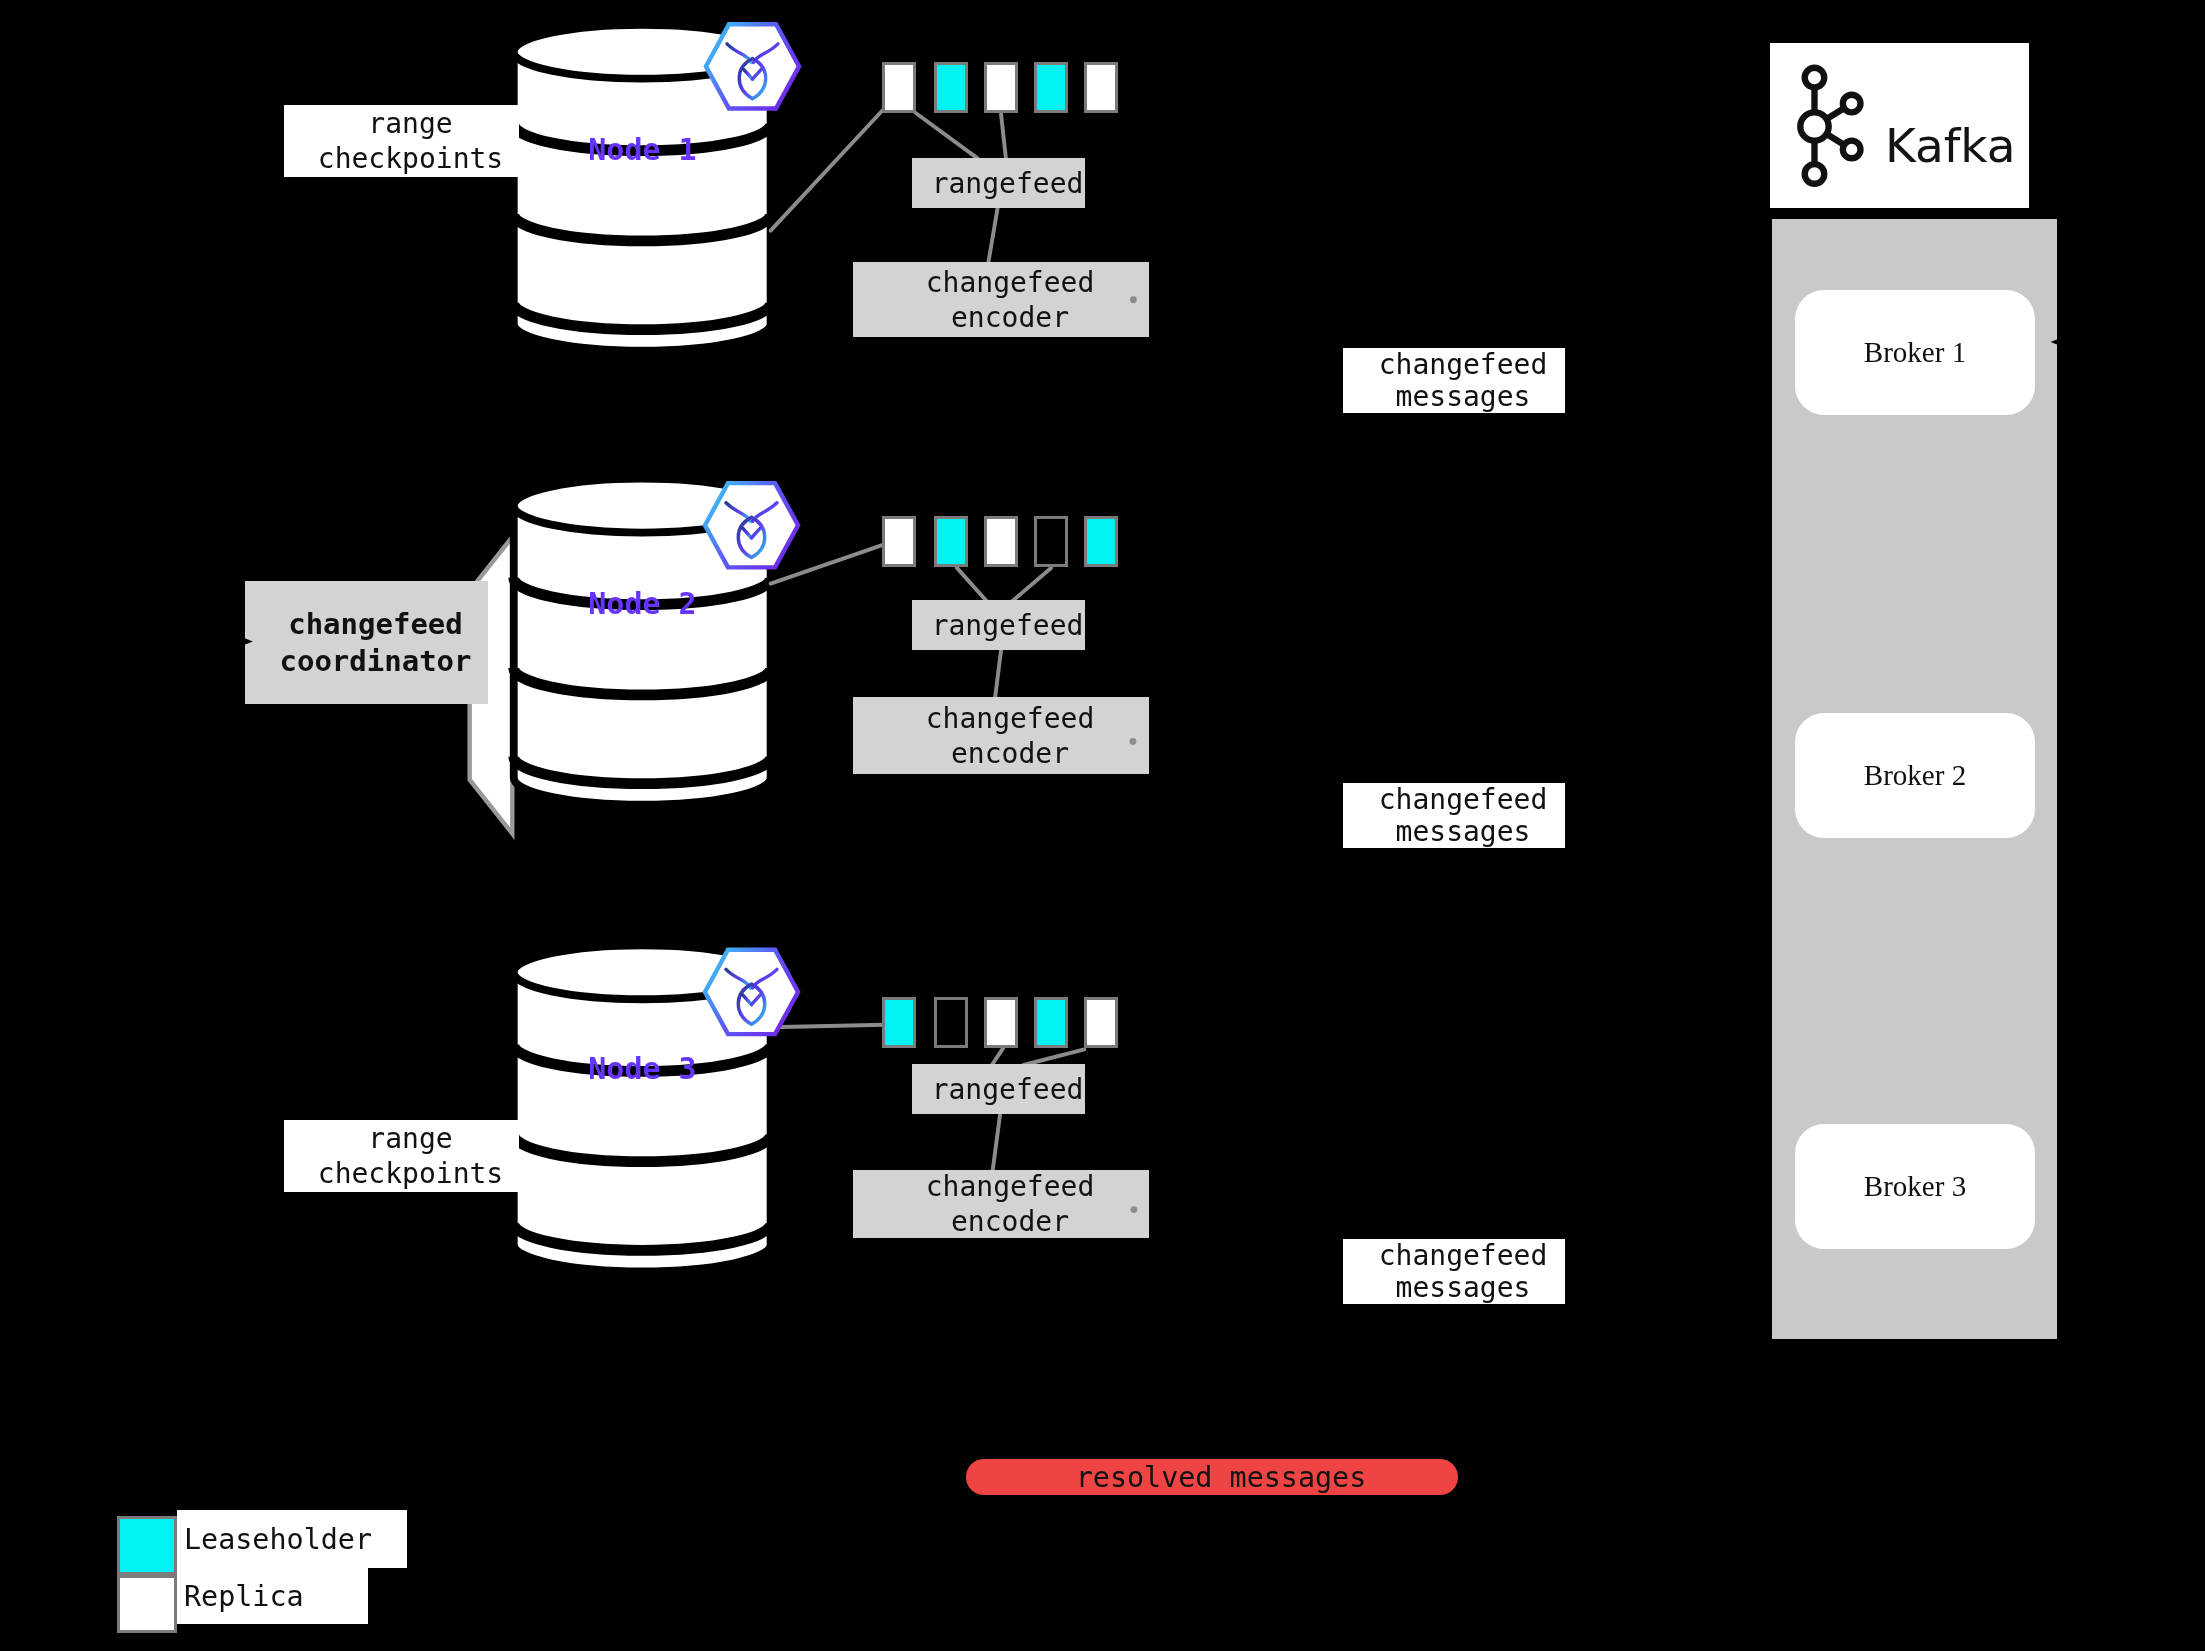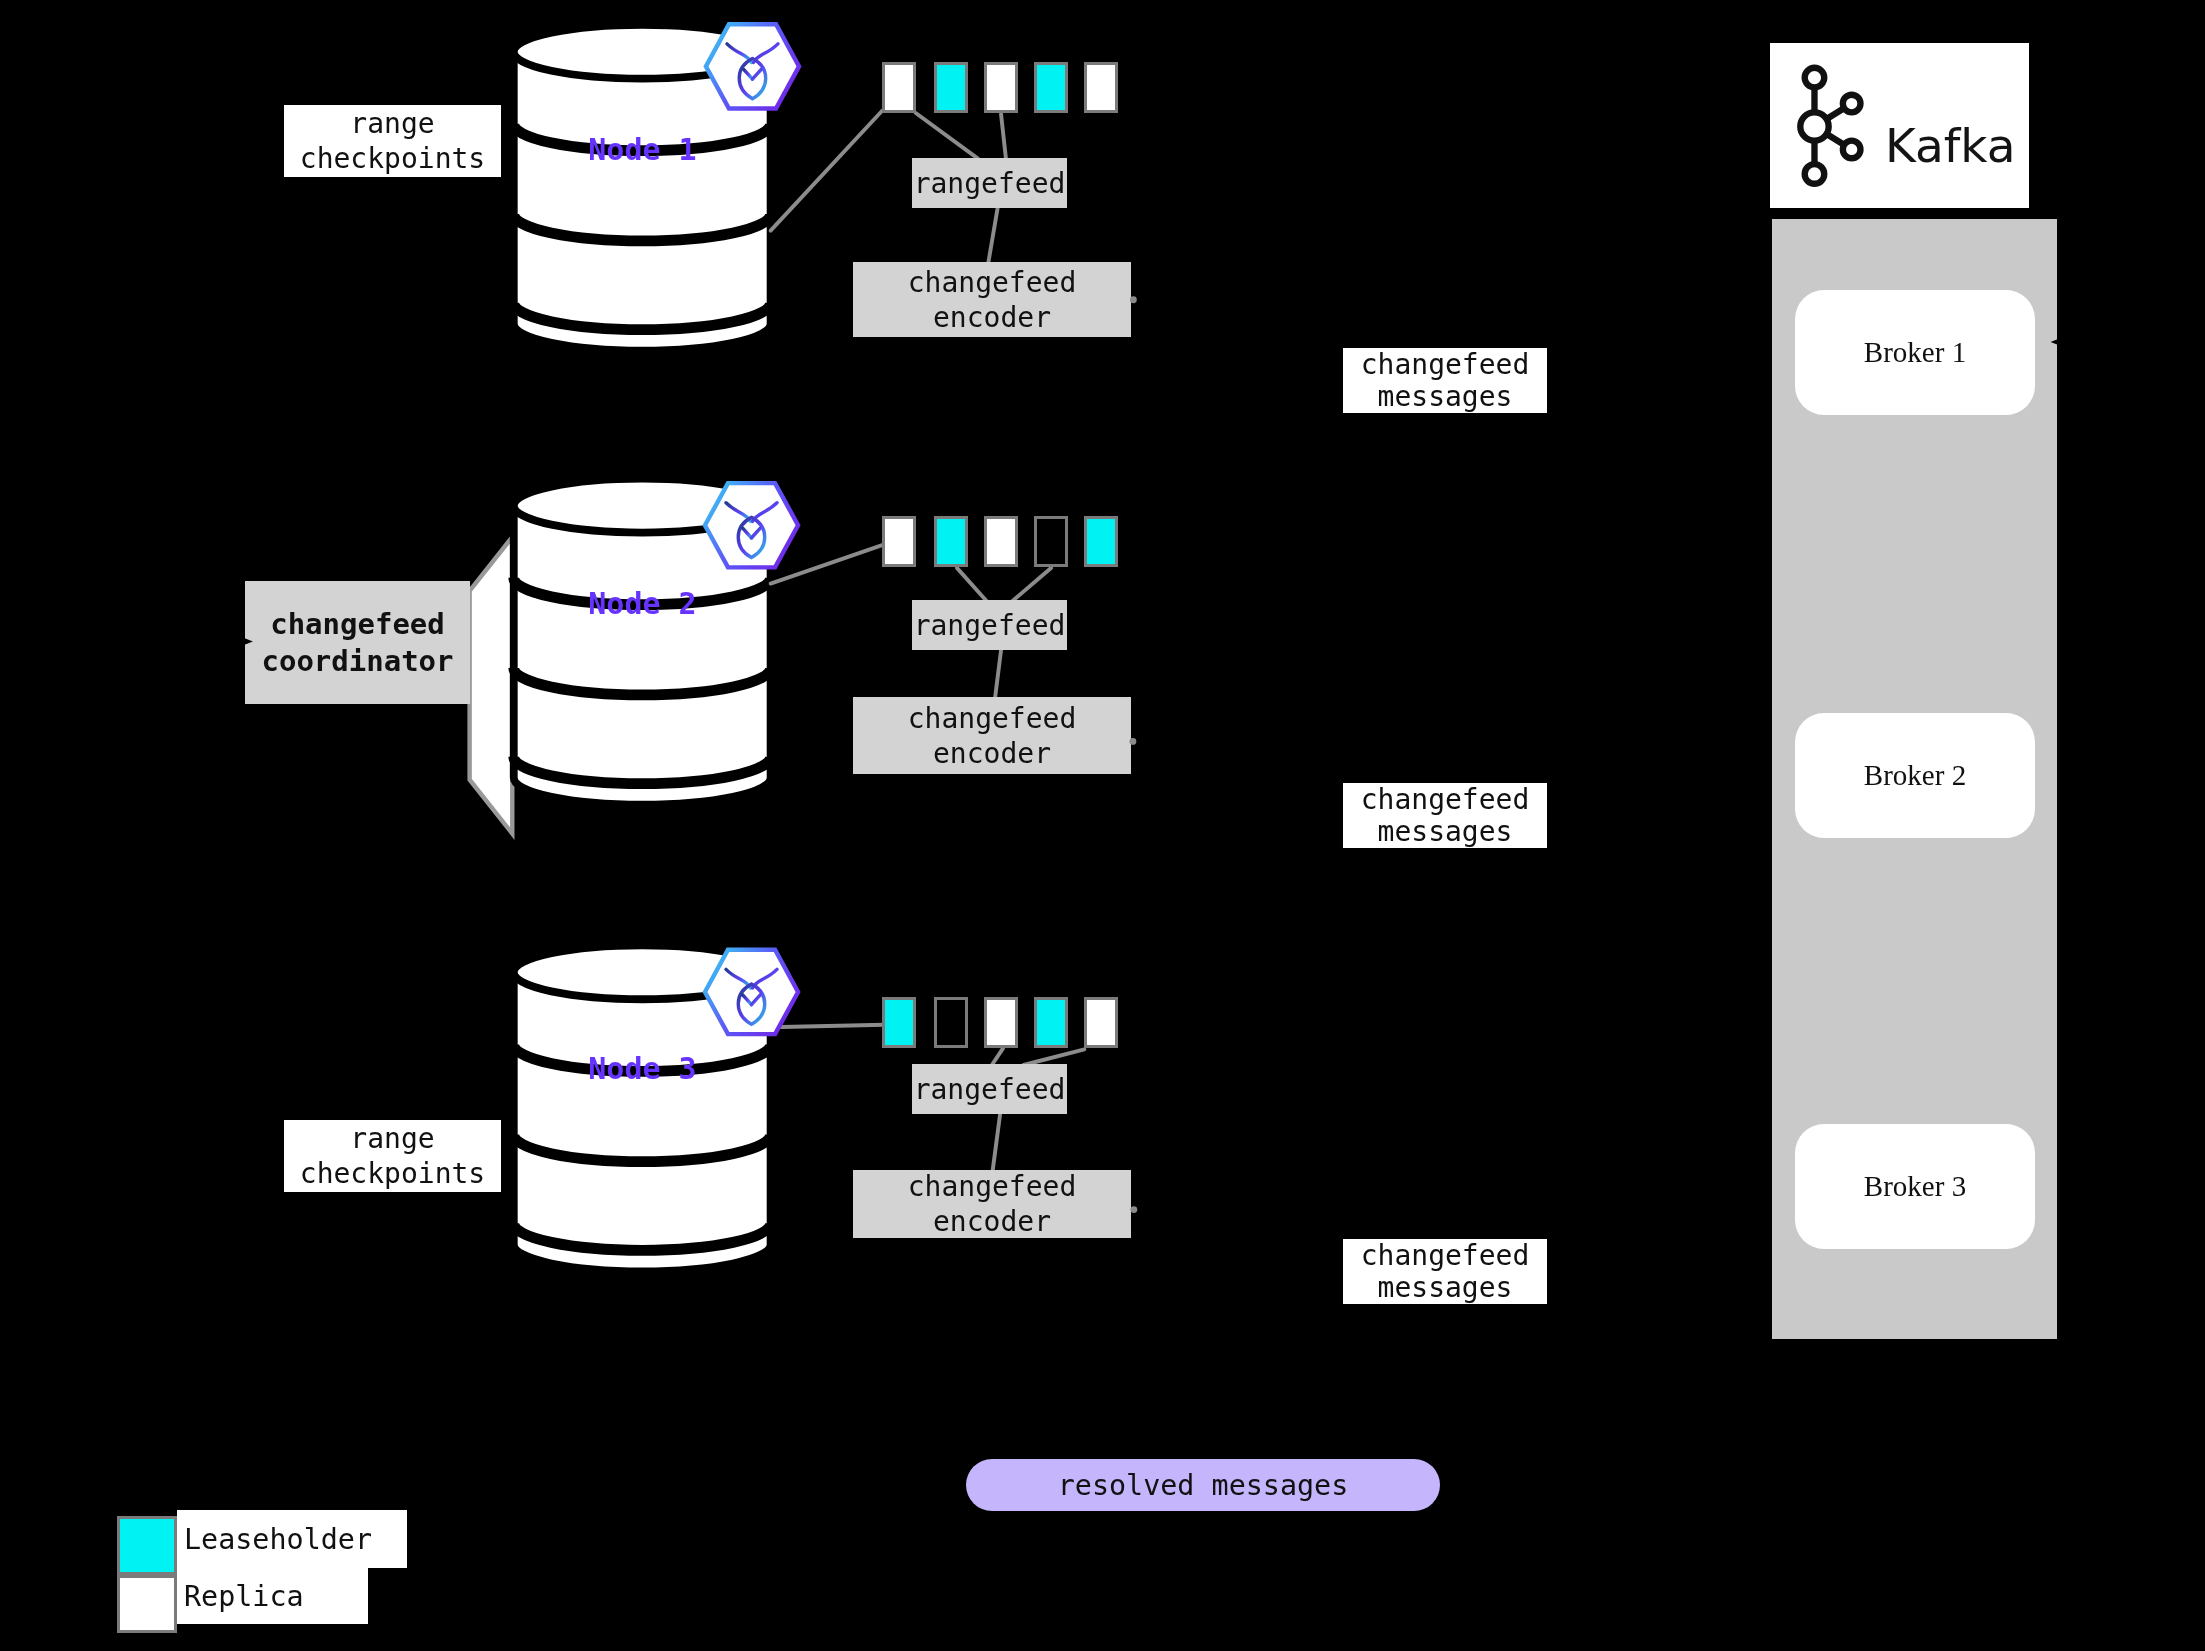--- a/index.html
+++ b/index.html
@@ -1,42 +1,42 @@
 <!DOCTYPE html>
 <html style="font-size:7.8px"><head>
 <meta charset="utf-8">
 <style>
   html,body{margin:0;padding:0;background:#000;}
   .stage{position:relative;width:2205px;height:1652px;background:#000;overflow:hidden;
          font-family:"DejaVu Sans Mono","Liberation Mono",monospace;color:#111;}
   .abs{position:absolute;}
   .lbl{position:absolute;display:flex;align-items:center;justify-content:center;
-       text-align:center;color:#111;}
+       text-align:center;color:#111;padding-left:18px;}
   .whitebox{background:#ffffff;}
   .graybox{background:#D3D3D3;}
   .svg-layer{position:absolute;left:0;top:0;pointer-events:none;}
   .z1{z-index:1}.z2{z-index:2}.z3{z-index:3}.z4{z-index:4}
   .blk{position:absolute;width:34px;height:51px;border:3.9px solid #7b7b7b;box-sizing:border-box;}
   .leaseholder{background:#00F2F2;}
   .replica{background:#FFFFFF;}
   .empty{background:#000000;}
   .node-name{position:absolute;width:157px;height:35px;line-height:35px;text-align:center;
              font-weight:bold;font-size:30px;color:#6633FF;}
   .rangefeed{left:912px;width:155px;height:50px;font-size:28px;}
   .encoder{left:853px;width:278px;font-size:28px;line-height:35px;}
   .cfmsg{left:1343px;width:204px;height:65px;font-size:28px;line-height:32px;background:#fff;}
   .rc{left:284px;width:217px;height:72px;font-size:28px;line-height:35px;background:#fff;}
   .broker{position:absolute;left:1795px;width:240px;height:125px;border-radius:29px;background:#fff;
           display:flex;align-items:center;justify-content:center;font-size:29px;font-family:Liberation Serif, serif;}
   .legend-label{position:absolute;background:#fff;display:flex;align-items:center;
                 padding-left:7px;font-size:28.4px;box-sizing:border-box;}
   .kafka-word{position:absolute;left:115px;top:75px;font-family:"DejaVu Sans","Liberation Sans",sans-serif;
               font-weight:normal;font-size:47px;color:#141414;}
-  .resolved{left:966px;top:1459px;width:474px;height:52px;border-radius:26px;
-            font-size:28.4px;background:#c4b5fd;}
+  .resolved{left:966px;top:1459px;width:474px;height:36px;border-radius:26px;
+            font-size:28.4px;background:#ef4444;}
   .coordinator{left:245px;top:581px;width:225px;height:123px;font-size:29px;
                font-weight:bold;line-height:37px;background:#D3D3D3;}
 </style>
 </head>
 <body>
 
 <div class="stage">
 
   <div class="abs z1" style="left:1772px;top:219px;width:285px;height:1120px;background:#C9C9C9;"></div>
   <div class="broker z1" style="top:290px;">Broker 1</div>

